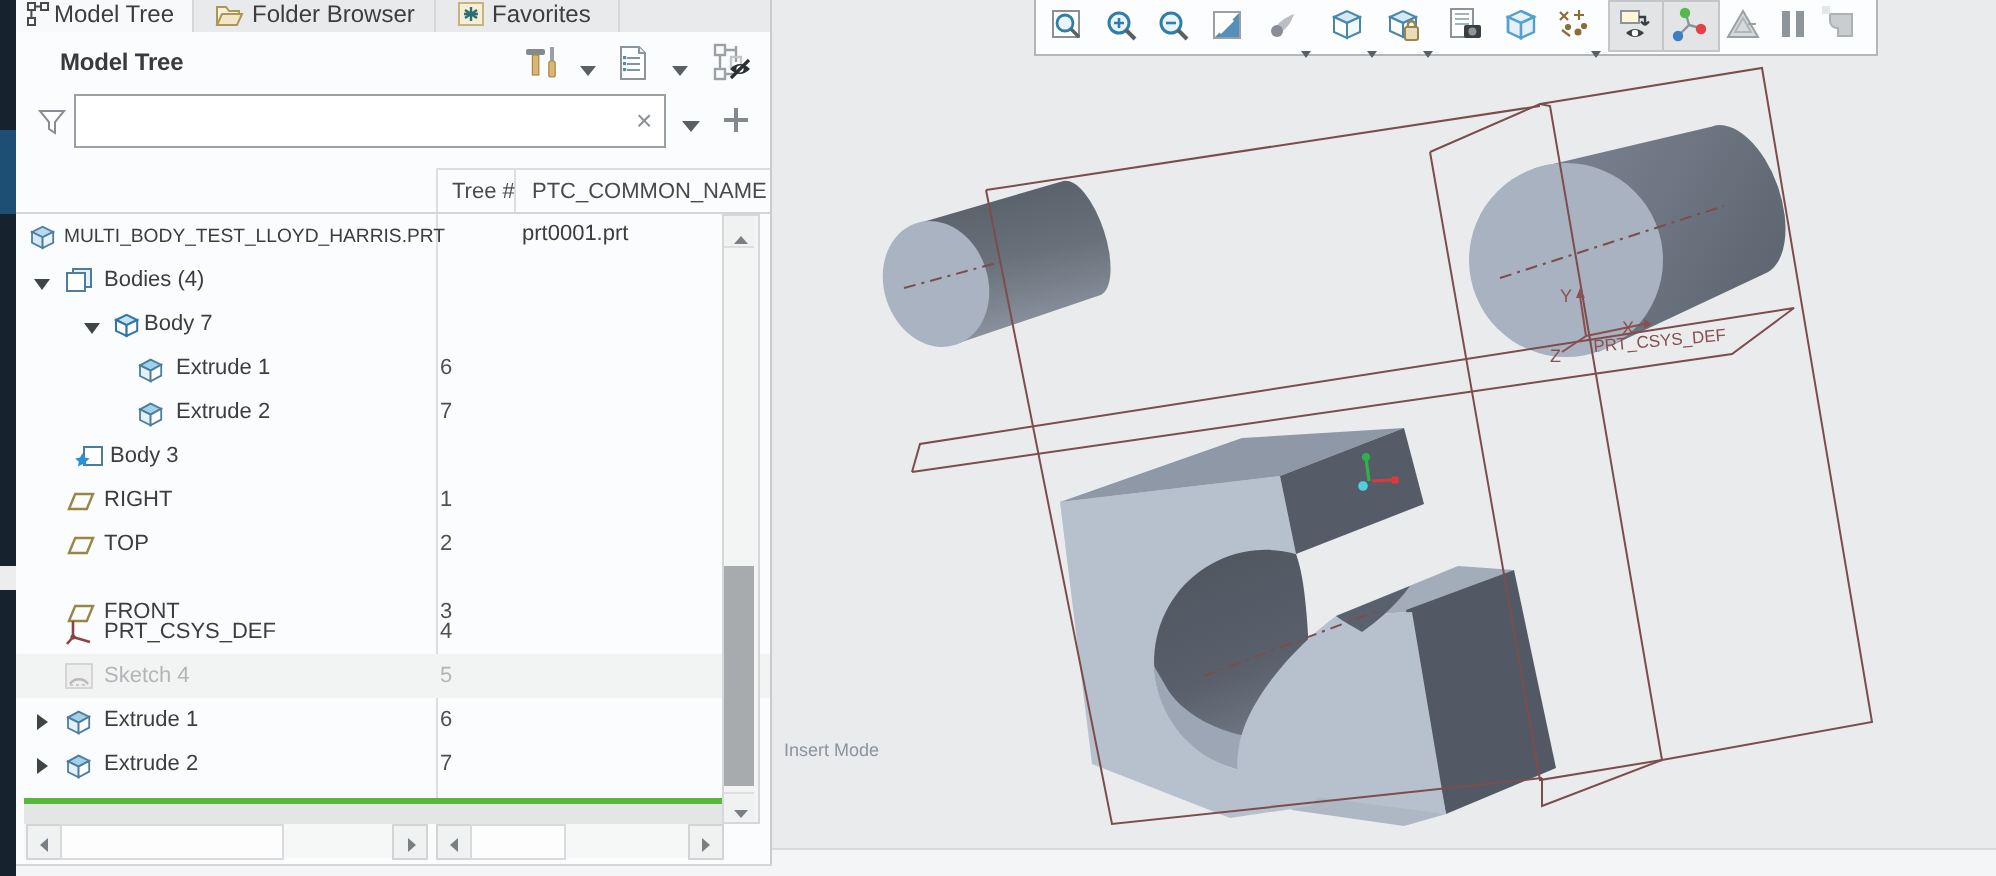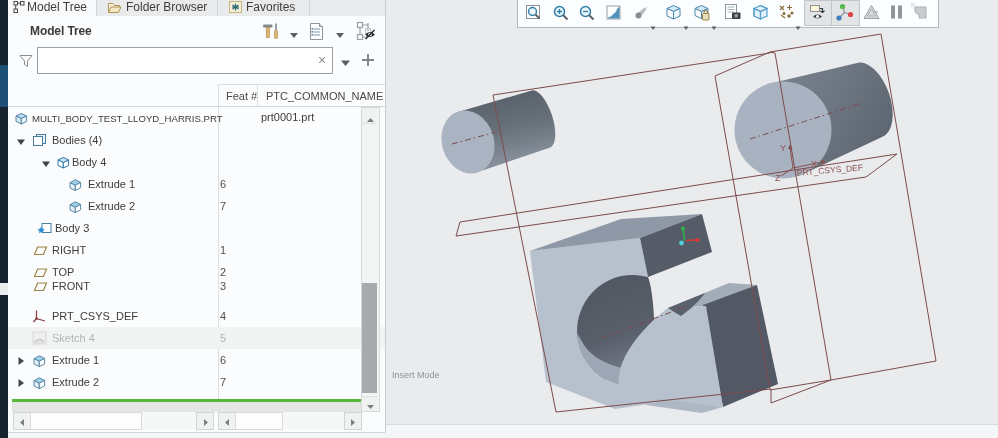--- a/index.html
+++ b/index.html
@@ -280,21 +280,21 @@
           <path d="M1,1.5 L10,1.5 L5.5,7 Z" fill="#5a5f63"></path>
         </svg></div>
     <div class="abs" style="left:352px;top:52px;"><svg width="16" height="16">
           <path d="M8,2 L8,14 M2,8 L14,8" stroke="#82888d" stroke-width="2"></path>
         </svg></div>
 
     <div class="abs" style="left:210px;top:84px;width:1px;height:315px;background:#dcdedf;"></div>
     <div class="abs" style="left:249px;top:84px;width:1px;height:22px;background:#dcdedf;"></div>
     <div class="abs" style="left:210px;top:84px;width:167px;height:1px;background:#dcdedf;"></div>
     <div class="abs" style="left:0px;top:106px;width:377px;height:1px;background:#d3d5d6;"></div>
-    <div class="abs" style="left:218px;top:90px;color:#4a4a4a;font-size:11px;">Feat #</div>
+    <div class="abs" style="left:218px;top:90px;color:#4a4a4a;font-size:11px;">Tree #</div>
     <div class="abs" style="left:258px;top:90px;color:#4a4a4a;font-size:11px;">PTC_COMMON_NAME</div>
 
     <div id="rows" class="abs" style="left:0;top:107px;width:377px;height:292px;">
       <div class="row" style="top:0px;">
         <span class="ic" style="left:6px;"><svg width="15" height="15">
               <path d="M2,5 L7.3,2.4 L12.6,5 L7.3,7.6 Z" fill="#b5d9f0" stroke="#4c7d9b" stroke-width="0.9"></path>
               <path d="M2,5 L7.3,7.6 L7.3,13 L2,10.4 Z" fill="#d5e9f6" stroke="#4c7d9b" stroke-width="0.9"></path>
               <path d="M7.3,7.6 L12.6,5 L12.6,10.4 L7.3,13 Z" fill="#e8f3fa" stroke="#4c7d9b" stroke-width="0.9"></path>
             </svg></span>
         <span class="tx" style="left:24px;font-size:9.6px;top:6px;text-align:center;">MULTI_BODY_TEST_LLOYD_HARRIS.PRT</span>
@@ -312,21 +312,21 @@
       </div>
       <div class="row" style="top:44px;">
         <span class="ic" style="left:33px;top:7px;"><svg width="10" height="10">
               <path d="M1,2.5 L9,2.5 L5,8 Z" fill="#3f4447"></path>
             </svg></span>
         <span class="ic" style="left:48px;"><svg width="15" height="15">
               <path d="M2,5 L7.3,2.4 L12.6,5 L7.3,7.6 Z" fill="#c7e2f4" stroke="#2e76a8" stroke-width="1"></path>
               <path d="M2,5 L7.3,7.6 L7.3,13 L2,10.4 Z" fill="#fff" stroke="#2e76a8" stroke-width="1"></path>
               <path d="M7.3,7.6 L12.6,5 L12.6,10.4 L7.3,13 Z" fill="#fff" stroke="#2e76a8" stroke-width="1"></path>
             </svg></span>
-        <span class="tx" style="left:64px;">Body 4</span>
+        <span class="tx" style="left:64px;">Body 7</span>
       </div>
       <div class="row" style="top:66px;">
         <span class="ic" style="left:60px;"><svg width="15" height="15">
               <path d="M2,5.7 L7.3,2.8 L12.6,5.4 L7.3,8.3 Z" fill="#9fd0ec" stroke="#4c7d9b" stroke-width="0.9"></path>
               <path d="M2,5.7 L7.3,8.3 L7.3,13.6 L2,11 Z" fill="#e3f0f9" stroke="#4c7d9b" stroke-width="0.9"></path>
               <path d="M7.3,8.3 L12.6,5.4 L12.6,10.8 L7.3,13.6 Z" fill="#fdfeff" stroke="#4c7d9b" stroke-width="0.9"></path>
             </svg></span>
         <span class="tx" style="left:80px;">Extrude 1</span>
           <span class="ft">6</span>
       </div>
@@ -353,21 +353,21 @@
         <span class="tx" style="left:44px;">RIGHT</span>
           <span class="ft">1</span>
       </div>
       <div class="row" style="top:154px;">
         <span class="ic" style="left:25px;top:6px;"><svg width="15" height="12">
               <path d="M1.5,9.5 L4.6,2 L13.5,2 L10.4,9.5 Z" fill="none" stroke="#9c8444" stroke-width="1.2"></path>
             </svg></span>
         <span class="tx" style="left:44px;">TOP</span>
           <span class="ft">2</span>
       </div>
-      <div class="row" style="top:168px;">
+      <div class="row" style="top:188px;">
         <span class="ic" style="left:25px;top:6px;"><svg width="15" height="12">
               <path d="M1.5,9.5 L4.6,2 L13.5,2 L10.4,9.5 Z" fill="none" stroke="#9c8444" stroke-width="1.2"></path>
             </svg></span>
         <span class="tx" style="left:44px;">FRONT</span>
           <span class="ft">3</span>
       </div>
       <div class="row" style="top:198px;">
         <span class="ic" style="left:24px;"><svg width="15" height="15">
               <g stroke="#8a4444" stroke-width="1.3" fill="none">
                 <path d="M4.5,1.5 L4.5,9.5 L13,12"></path>

